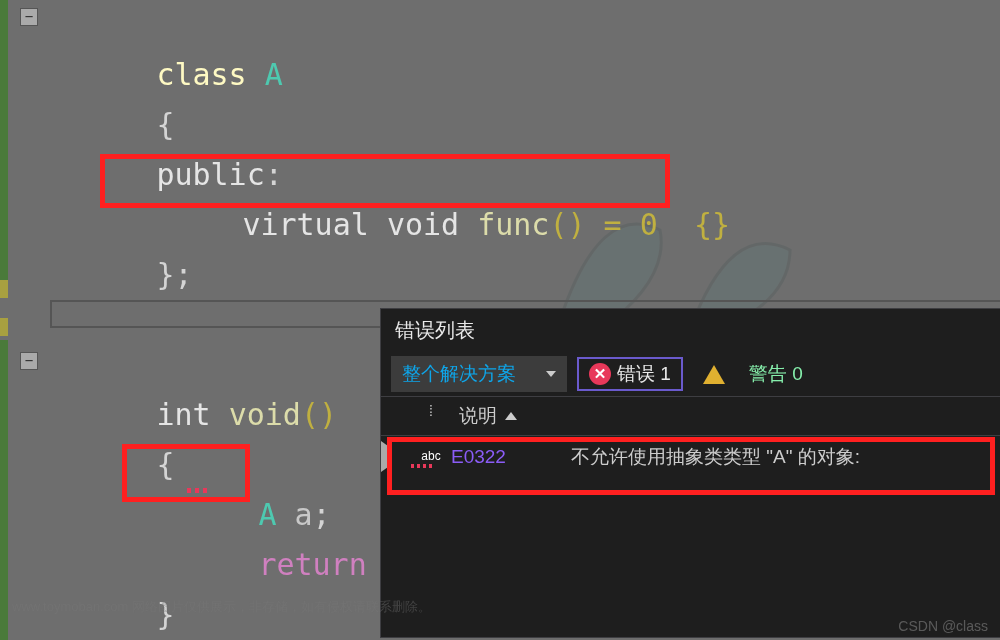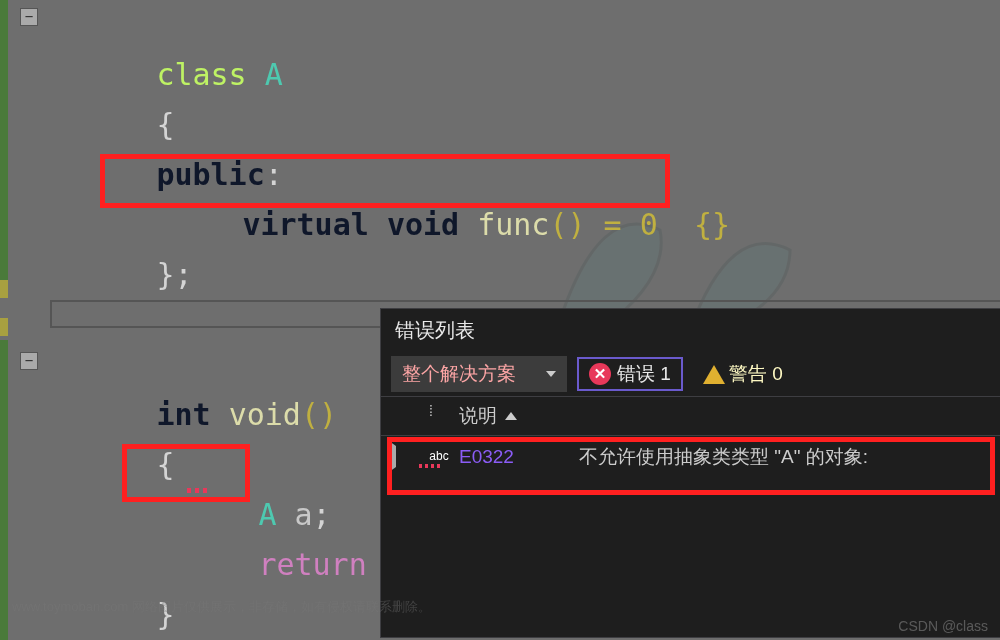--- a/index.html
+++ b/index.html
@@ -52,22 +52,22 @@
   width: 18px; height: 18px;
   background: #aaa;
   border: 1px solid #555;
   left: 20px;
   font-size: 14px;
   text-align: center;
   line-height: 14px;
   color: #333;
   font-family: monospace;
 }
-.kw-class { color: #bef264; }
-.kw-blue { color: #0f172a; font-weight: bold; }
+.kw-class { color: #fef9c3; }
+.kw-blue { color: #e5e5e5; }
 .type { color: #4ec9b0; }
 .func-name { color: #dcdcaa; }
 .punct { color: #d4d4d4; }
 .paren-gold { color: #c0b040; }
 .paren-pink { color: #d080c0; margin-top: 36px; }
 .brace { color: #d4d4d4; }
 .num { color: #b5cea8; }
 .var-name { color: #c8c8c8; }
 .red-box {
   position: absolute;
@@ -104,21 +104,21 @@
   padding: 4px 10px;
   gap: 10px;
 }
 .dropdown {
   display: flex;
   align-items: center;
   gap: 30px;
   background: #3c3c3c;
   border: 1px solid #3c3c3c;
   padding: 4px 10px;
-  color: #fca5a5;
+  color: #0ea5e9;
   font-size: 19px;
 }
 .caret-down {
   width: 0; height: 0;
   border-left: 5px solid transparent;
   border-right: 5px solid transparent;
   border-top: 6px solid #ccc;
 }
 .btn-errors {
   display: flex;
@@ -135,23 +135,23 @@
   background: #e8385a;
   color: #fff;
   font-size: 15px;
   line-height: 22px;
   text-align: center;
   font-weight: bold;
 }
 .btn-warn {
   display: flex;
   align-items: center;
-  gap: 4px;
+  gap: 24px;
   padding: 2px 10px;
-  color: #fef9c3;
+  color: #86efac;
   font-size: 19px;
 }
 .warn-icon {
   width: 0; height: 0;
   border-left: 11px solid transparent;
   border-right: 11px solid transparent;
   border-bottom: 19px solid #e0b030;
   position: relative;
 }
 .grid-header {
@@ -171,21 +171,21 @@
   width: 0; height: 0;
   border-left: 6px solid transparent;
   border-right: 6px solid transparent;
   border-bottom: 8px solid #ccc;
 }
 .grid-row {
   display: flex;
   align-items: center;
   color: #ccc;
   font-size: 19px;
-  padding: 8px 8px;
+  padding: 8px 0;
 }
 .grid-row .col-code { color: #8b5cf6; }
 .expand-tri {
   width: 0; height: 0;
   border-top: 5px solid transparent;
   border-bottom: 5px solid transparent;
   border-left: 7px solid #aaa;
 }
 .abc-icon {
   font-size: 12px;

